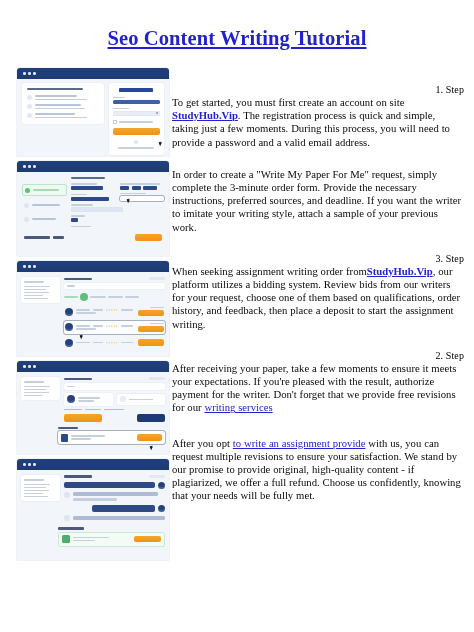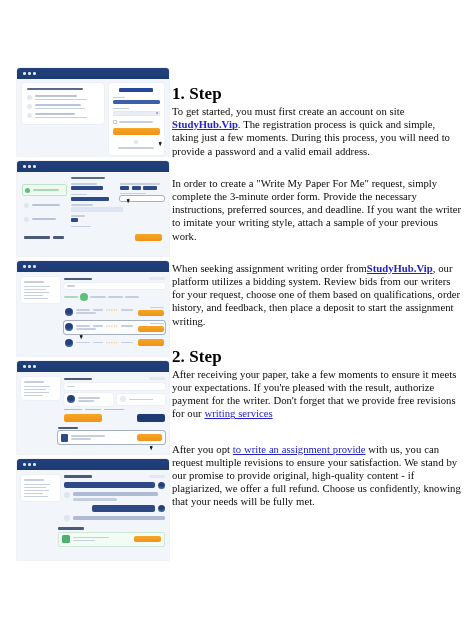--- a/index.html
+++ b/index.html
@@ -39,23 +39,23 @@
   }
   .text-col{
     position:absolute;
     left:172px;top:84px;
     width:292px;
   }
 
   
   .step{ margin-bottom:12.5px; }
   .step-head{
-    text-align:left;
-    font-weight:bold;
-    font-size:17px;
+    text-align:right;
+    font-weight:normal;
+    font-size:10px;
     color:#000;
     margin:0 0 1px 0;
     letter-spacing:.1px;
   }
   .step-body{
     font-size:10.7px;
     line-height:13.2px;
     color:#0a0a0a;
     text-align:left;
     margin:0;
@@ -133,20 +133,23 @@
   .hl{box-shadow:0 0 0 .7px #8e99ad;border-radius:2px;}
 
   .row{display:flex;align-items:center;}
   .col{display:flex;flex-direction:column;}
 </style>
 </head>
 <body>
 
 <div class="page">
 
+  <div class="doc-title">
+    <span>Seo Content Writing Tutorial</span>
+  </div>
 
   <div class="shots-col">
 
     <div class="shot">
       <div class="shot-frame">
         <div class="titlebar">
           <div class="dot"></div>
           <div class="dot"></div>
           <div class="dot"></div>
         </div>
@@ -524,20 +527,21 @@
     <div class="step s1">
       <div class="step-head">1. Step</div>
       <p class="step-body"><span>To get started, you must first create an account on site </span><a href="#" class="ilink">StudyHub.Vip</a><span>. The registration process is quick and simple, taking just a few moments. During this process, you will need to provide a password and a valid email address.</span></p>
     </div>
 
     <div class="step s2">
       <p class="step-body"><span>In order to create a "Write My Paper For Me" request, simply complete the 3-minute order form. Provide the necessary instructions, preferred sources, and deadline. If you want the writer to imitate your writing style, attach a sample of your previous work.</span></p>
     </div>
 
     <div class="step s3">
+      <div class="step-head">3. Step</div>
       <p class="step-body"><span>When seeking assignment writing order from</span><a href="#" class="ilink">StudyHub.Vip</a><span>, our platform utilizes a bidding system. Review bids from our writers for your request, choose one of them based on qualifications, order history, and feedback, then place a deposit to start the assignment writing.</span></p>
     </div>
 
     <div class="step s4">
       <div class="step-head">2. Step</div>
       <p class="step-body"><span>After receiving your paper, take a few moments to ensure it meets your expectations. If you're pleased with the result, authorize payment for the writer. Don't forget that we provide free revisions for our </span><a href="#" class="ilink thin">writing services</a><span></span></p>
     </div>
 
     <div class="step s5">
       <p class="step-body"><span>After you opt </span><a href="#" class="ilink thin">to write an assignment provide</a><span> with us, you can request multiple revisions to ensure your satisfaction. We stand by our promise to provide original, high-quality content - if plagiarized, we offer a full refund. Choose us confidently, knowing that your needs will be fully met.</span></p>

